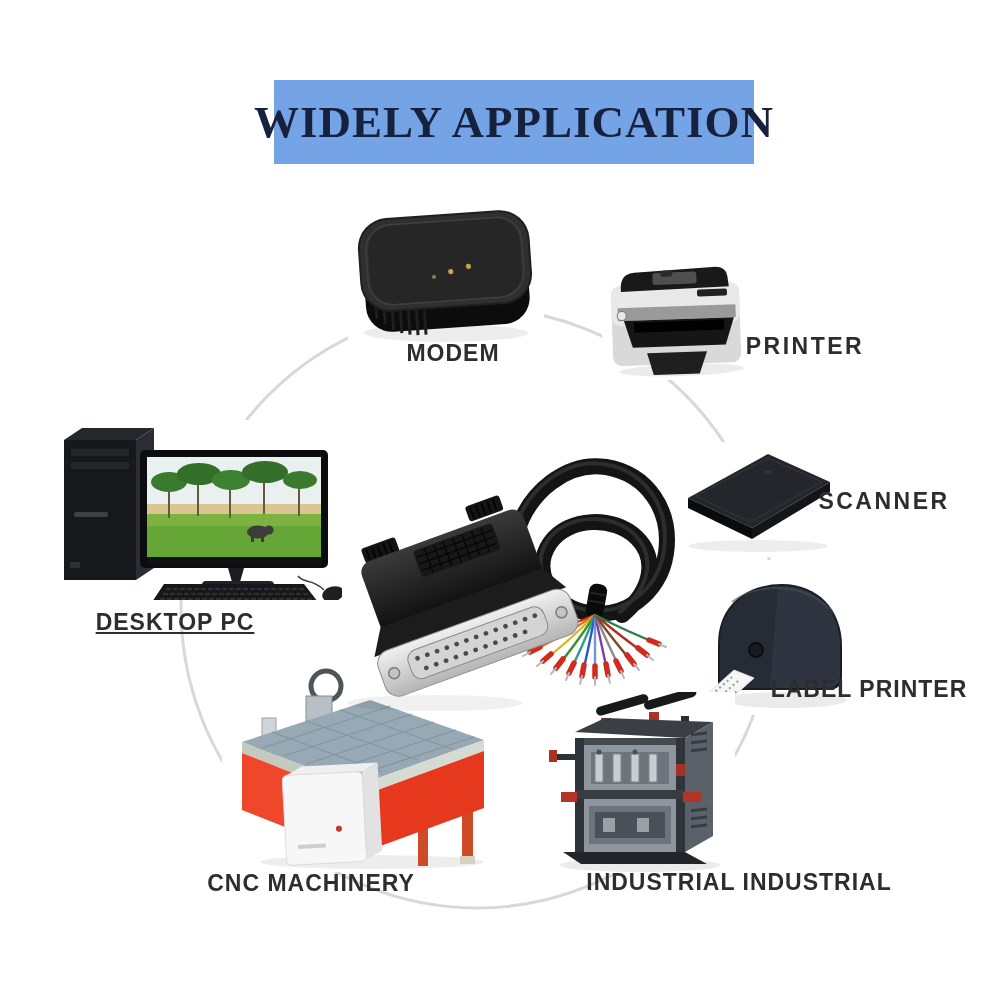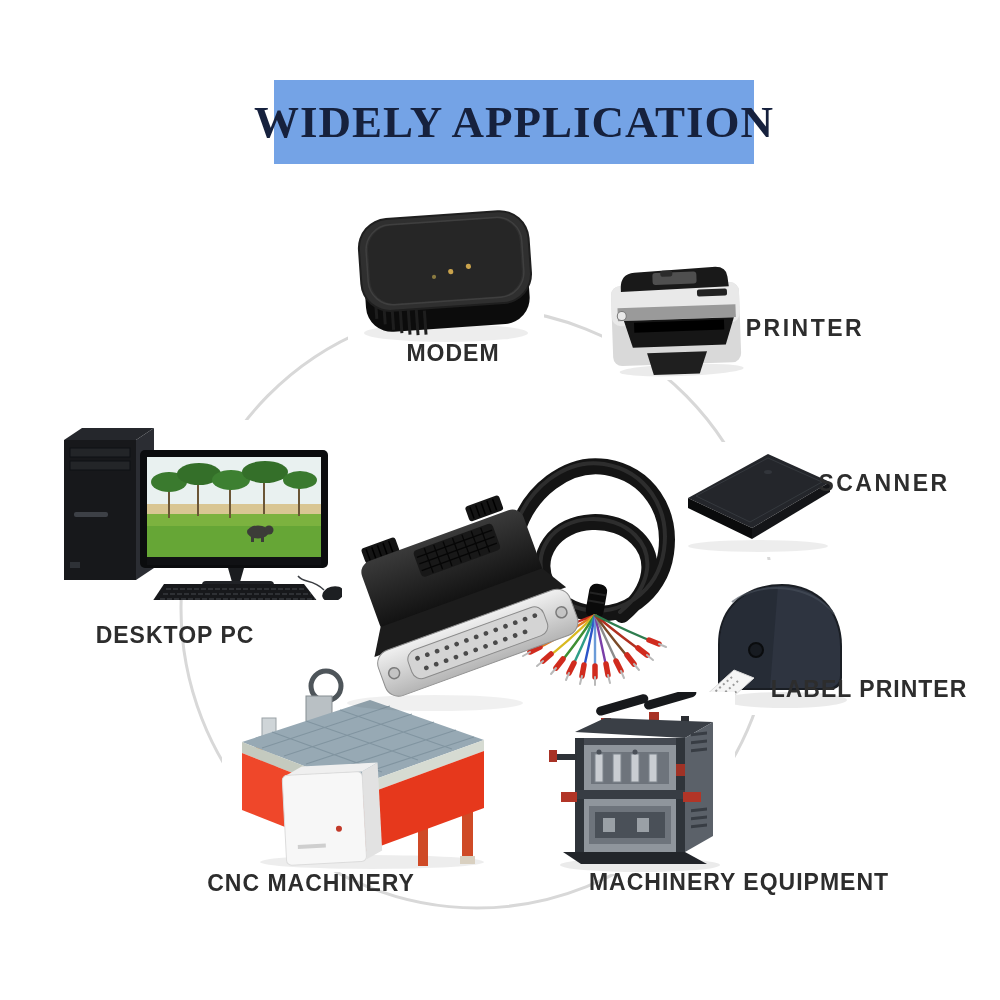--- a/index.html
+++ b/index.html
@@ -8,21 +8,21 @@
   .circle-layer{position:absolute;left:0;top:0;z-index:1;}
   .banner{position:absolute;left:251px;top:80px;width:480px;height:84px;z-index:6;
           background:var(--banner-bg,#74A3E6);display:flex;align-items:center;justify-content:center;margin-left:23px;}
   .banner span{font-family:"Liberation Serif",serif;font-size:45px;font-weight:600;
                color:var(--banner-text,#16213D);letter-spacing:1px;white-space:nowrap;}
   .device{position:absolute;z-index:2;background:#fff;}
   .device.transparent{background:transparent;}
   .device svg{display:block;}
   .dev-label{position:absolute;z-index:5;transform:translateX(-50%);white-space:nowrap;
              font-size:23px;font-weight:700;color:var(--label-text,#2D2D2D);letter-spacing:1px;}
-  .dev-label.spread{letter-spacing:2.5px;}
+  .dev-label.spread{letter-spacing:2.5px;margin-top:18px;}
   .cable{z-index:3;}
 </style>
 </head>
 <body>
 
 <div class="stage">
 
   <svg class="circle-layer" width="1000" height="1000">
     <ellipse cx="477" cy="608" rx="296" ry="300" fill="none" stroke="var(--circle-stroke,#D8D8D8)" stroke-width="3"></ellipse>
   </svg>
@@ -287,17 +287,17 @@
         <circle cx="-3" cy="114" r="5.5" fill="#c4c4c4" stroke="#7a7a7a" stroke-width="1.5"></circle>
         <circle cx="175" cy="114" r="5.5" fill="#c4c4c4" stroke="#7a7a7a" stroke-width="1.5"></circle>
       </g>
     </svg>
   </figure>
 
   <div class="dev-label" style="left:453px;top:340px;">MODEM</div>
   <div class="dev-label spread" style="left:805px;top:315px;">PRINTER</div>
   <div class="dev-label spread" style="left:884px;top:470px;">SCANNER</div>
   <div class="dev-label" style="left:869px;top:676px;">LABEL PRINTER</div>
-  <div class="dev-label" style="left:175px;top:622px;">DESKTOP PC</div>
+  <div class="dev-label" style="left:175px;top:609px;text-decoration:underline;">DESKTOP PC</div>
   <div class="dev-label" style="left:311px;top:870px;">CNC MACHINERY</div>
-  <div class="dev-label" style="left:739px;top:869px;">MACHINERY EQUIPMENT</div>
+  <div class="dev-label" style="left:739px;top:869px;">INDUSTRIAL INDUSTRIAL</div>
 
 </div>
 
 </body></html>

